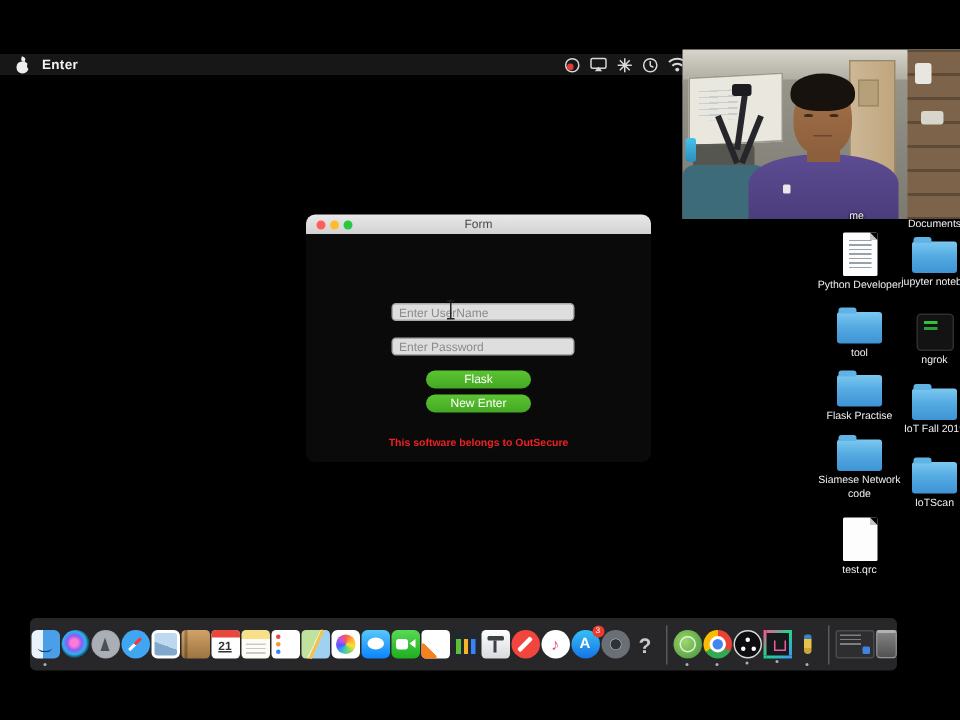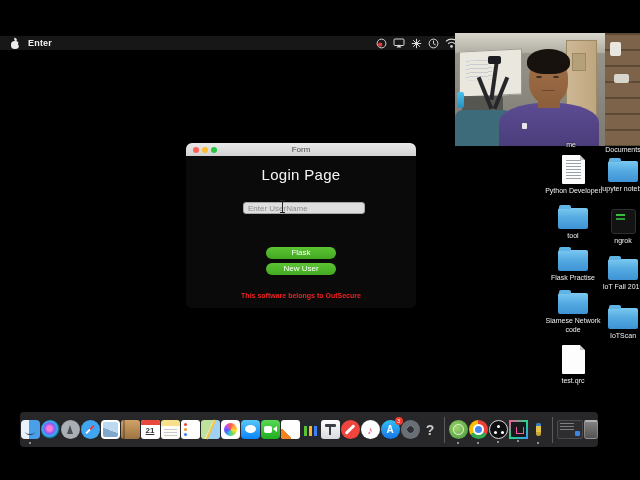--- a/index.html
+++ b/index.html
@@ -52,21 +52,21 @@
   .desk.lbl-only{z-index:60;}
   .icon-folder{width:30px;height:21px;background:linear-gradient(180deg,#7cc9f1 0%,#55abe2 45%,#3e93d4 100%);border-radius:2px;position:relative;margin-top:4px;flex:none;}
   .icon-folder::before{content:"";position:absolute;top:-3px;left:1px;width:12px;height:4px;background:#60b3e5;border-radius:2px 2px 0 0;}
   .icon-document,.icon-plaindoc{width:23px;height:29px;background:#fdfdfd;border-radius:1px;position:relative;flex:none;}
   .icon-document::before,.icon-plaindoc::before{content:"";position:absolute;top:0;right:0;border-left:5px solid #c6c6c6;border-top:5px solid #000;}
   .icon-document::after{content:"";position:absolute;left:4px;right:4px;top:5px;bottom:4px;background:repeating-linear-gradient(180deg,#98a0a8 0 1px,transparent 1px 3px);}
   .icon-terminal{width:25px;height:25px;background:#131313;border:1px solid #2f2f2f;border-radius:3px;position:relative;flex:none;}
   .icon-terminal::before{content:"";position:absolute;top:4px;left:4px;width:9px;height:2px;background:#35c03f;box-shadow:0 4px 0 #2c9f36;}
 
   
-  #loginwin{position:absolute;left:186px;top:143px;width:230px;height:165px;z-index:20;box-shadow:0 10px 28px rgba(0,0,0,.65);border-radius:6px;}
+  #loginwin{position:absolute;left:204px;top:143px;width:230px;height:165px;z-index:20;box-shadow:0 10px 28px rgba(0,0,0,.65);border-radius:6px;}
   #titlebar{height:13px;background:linear-gradient(180deg,#e9e9e9,#d2d2d2);border-radius:6px 6px 0 0;position:relative;display:flex;align-items:center;justify-content:center;}
   #wintitle{font-size:8px;color:#4a4a4a;}
   .tl{position:absolute;top:3.5px;width:6px;height:6px;border-radius:50%;}
   #tl-close{left:7px;background:#ff5f57;}
   #tl-min{left:16px;background:#febc2e;}
   #tl-zoom{left:25px;background:#28c840;}
   #winbody{height:152px;background:#0a0a0a;border-radius:0 0 6px 6px;position:relative;}
   #loginheading{position:absolute;left:0;right:0;top:10px;text-align:center;font-size:15px;color:#f5f5f5;font-weight:500;letter-spacing:.3px;}
   .fld{position:absolute;left:57px;width:122px;height:12px;background:#dedede;border:1px solid #a8a8a8;border-radius:3px;font-size:8px;color:#333;padding:0 4px;outline:none;}
   .fld::placeholder{color:#8b8b8b;}
@@ -228,24 +228,24 @@
     </div>
 
   <div id="loginwin">
     <div id="titlebar">
       <span class="tl" id="tl-close"></span>
       <span class="tl" id="tl-min"></span>
       <span class="tl" id="tl-zoom"></span>
       <span id="wintitle">Form</span>
     </div>
     <div id="winbody">
-      <div id="loginheading">Login Page</div>
       <input class="fld" id="fld-user" type="text" placeholder="Enter UserName" style="">
+      <input class="fld" id="fld-pass" type="text" placeholder="Enter Password" style="">
       <button class="gbtn" id="btn-submit">Flask</button>
-      <button class="gbtn" id="btn-newuser">New User</button>
+      <button class="gbtn" id="btn-newuser">New Enter</button>
       <div id="rednote">This software belongs to OutSecure</div>
       <div id="ibeam"></div>
     </div>
   </div>
 
   <div id="dock">
       <div class="dock-item k-finder">
         <span class="runner"></span>
       </div>
       <div class="dock-item k-siri"></div>

